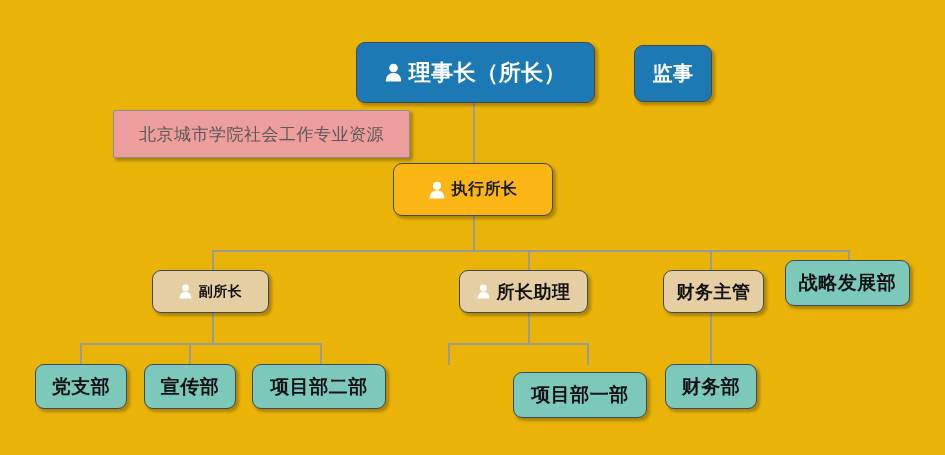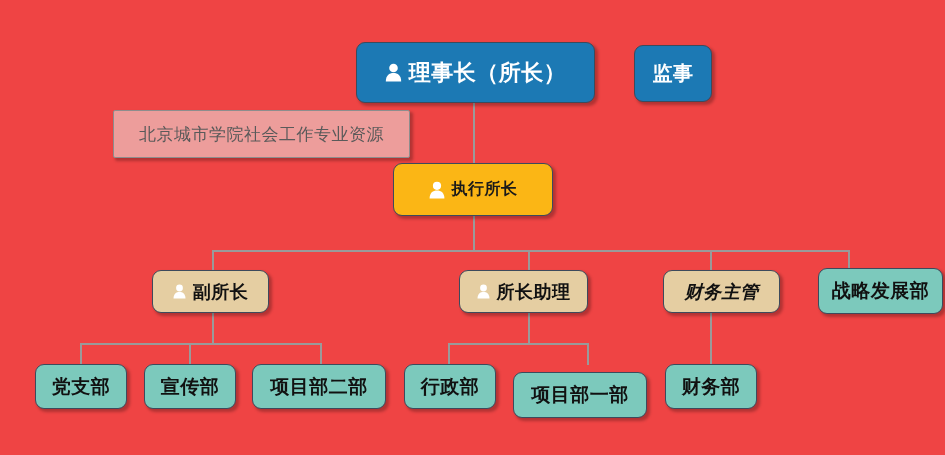--- a/index.html
+++ b/index.html
@@ -4,21 +4,21 @@
 <style>
   html, body {
     margin: 0;
     padding: 0;
     background: #ffffff;
   }
   #canvas {
     position: relative;
     width: 945px;
     height: 455px;
-    background: #ef4444;
+    background: #eab308;
     overflow: hidden;
     font-family: "Liberation Sans", "DejaVu Sans", sans-serif;
   }
   .node {
     position: absolute;
     box-sizing: border-box;
     display: flex;
     align-items: center;
     justify-content: center;
     border-radius: 9px;
@@ -116,56 +116,53 @@
     <span class="label" style="font-size:16px;">执行所长</span>
   </div>
 
   <div class="node v-tan" style="left:152px; top:270px; width:117px; height:43px;">
     <span class="picon">
       <svg width="13" height="15" viewBox="0 0 13 15">
           <circle cx="6.5" cy="4" r="3.4" fill="#fff"></circle>
           <path d="M0.5 14.6 C0.5 9.8 3.2 7.9 6.5 7.9 C9.8 7.9 12.5 9.8 12.5 14.6 Z" fill="#fff"></path>
         </svg>
     </span>
-    <span class="label" style="font-size:18px;">副所长</span>
+    <span class="label" style="font-size:14px;">副所长</span>
   </div>
 
   <div class="node v-tan" style="left:459px; top:270px; width:129px; height:43px;">
     <span class="picon">
       <svg width="13" height="15" viewBox="0 0 13 15">
           <circle cx="6.5" cy="4" r="3.4" fill="#fff"></circle>
           <path d="M0.5 14.6 C0.5 9.8 3.2 7.9 6.5 7.9 C9.8 7.9 12.5 9.8 12.5 14.6 Z" fill="#fff"></path>
         </svg>
     </span>
     <span class="label" style="font-size:18px;">所长助理</span>
   </div>
 
-  <div class="node v-tan" style="left:663px; top:270px; width:117px; height:43px;font-style:italic;">
+  <div class="node v-tan" style="left:663px; top:270px; width:101px; height:43px;">
     <span class="label" style="font-size:18px;">财务主管</span>
   </div>
 
-  <div class="node v-teal" style="left:785px; top:268px; width:125px; height:46px;margin-left:33px;">
+  <div class="node v-teal" style="left:785px; top:260px; width:125px; height:46px;">
     <span class="label" style="font-size:19px;">战略发展部</span>
   </div>
 
   <div class="node v-teal" style="left:35px; top:364px; width:92px; height:45px;justify-content:center;">
     <span class="label" style="font-size:19px;">党支部</span>
   </div>
 
   <div class="node v-teal" style="left:144px; top:364px; width:92px; height:45px;">
     <span class="label" style="font-size:19px;">宣传部</span>
   </div>
 
   <div class="node v-teal" style="left:252px; top:364px; width:134px; height:45px;">
     <span class="label" style="font-size:19px;">项目部二部</span>
   </div>
 
-  <div class="node v-teal" style="left:404px; top:364px; width:92px; height:45px;">
-    <span class="label" style="font-size:19px;">行政部</span>
-  </div>
 
   <div class="node v-teal" style="left:513px; top:372px; width:134px; height:46px;">
     <span class="label" style="font-size:19px;">项目部一部</span>
   </div>
 
   <div class="node v-teal" style="left:665px; top:364px; width:92px; height:45px;">
     <span class="label" style="font-size:19px;">财务部</span>
   </div>
 
 </div>

